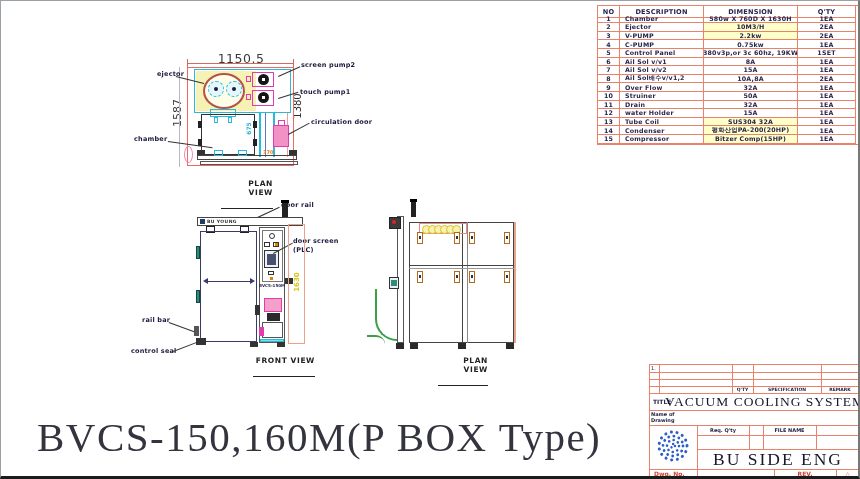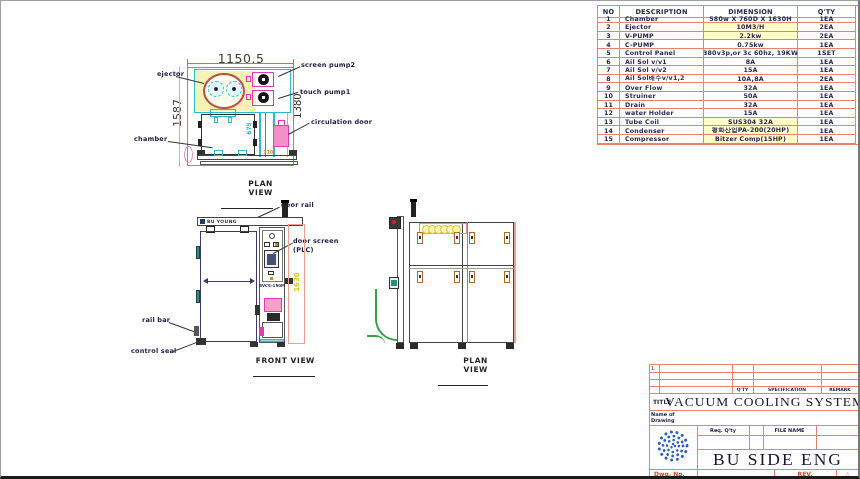--- a/index.html
+++ b/index.html
@@ -284,20 +284,21 @@
     <i class="abs" style="left:366px;top:334px;width:18px;height:9px;border-top:2px solid #3aa048;border-top-right-radius:10px;"></i>
 
     <i class="abs" style="left:395px;top:342px;width:8px;height:6px;background:#2a2a2a;"></i>
     <i class="abs" style="left:409px;top:342px;width:8px;height:6px;background:#2a2a2a;"></i>
     <i class="abs" style="left:457px;top:342px;width:8px;height:6px;background:#2a2a2a;"></i>
     <i class="abs" style="left:505px;top:342px;width:8px;height:6px;background:#2a2a2a;"></i>
 
     <span class="cap" style="left:437px;top:355px;width:50px;">PLAN VIEW</span>
   </div>
 
+  <div class="main-title">BVCS-150,160M(P BOX Type)</div>
 
   <div>
     <i class="abs" style="left:648px;top:363px;width:210px;height:114px;border:1px solid #e8826a;"></i>
 
     <i class="tbl-line abs" style="left:648px;top:371px;width:210px;height:1px;"></i>
     <i class="tbl-line abs" style="left:648px;top:378px;width:210px;height:1px;"></i>
     <i class="tbl-line abs" style="left:648px;top:385px;width:210px;height:1px;"></i>
     <i class="tbl-line abs" style="left:648px;top:392px;width:210px;height:1px;"></i>
     <i class="tbl-line abs" style="left:648px;top:409px;width:210px;height:1px;"></i>
     <i class="tbl-line abs" style="left:648px;top:424px;width:210px;height:1px;"></i>

